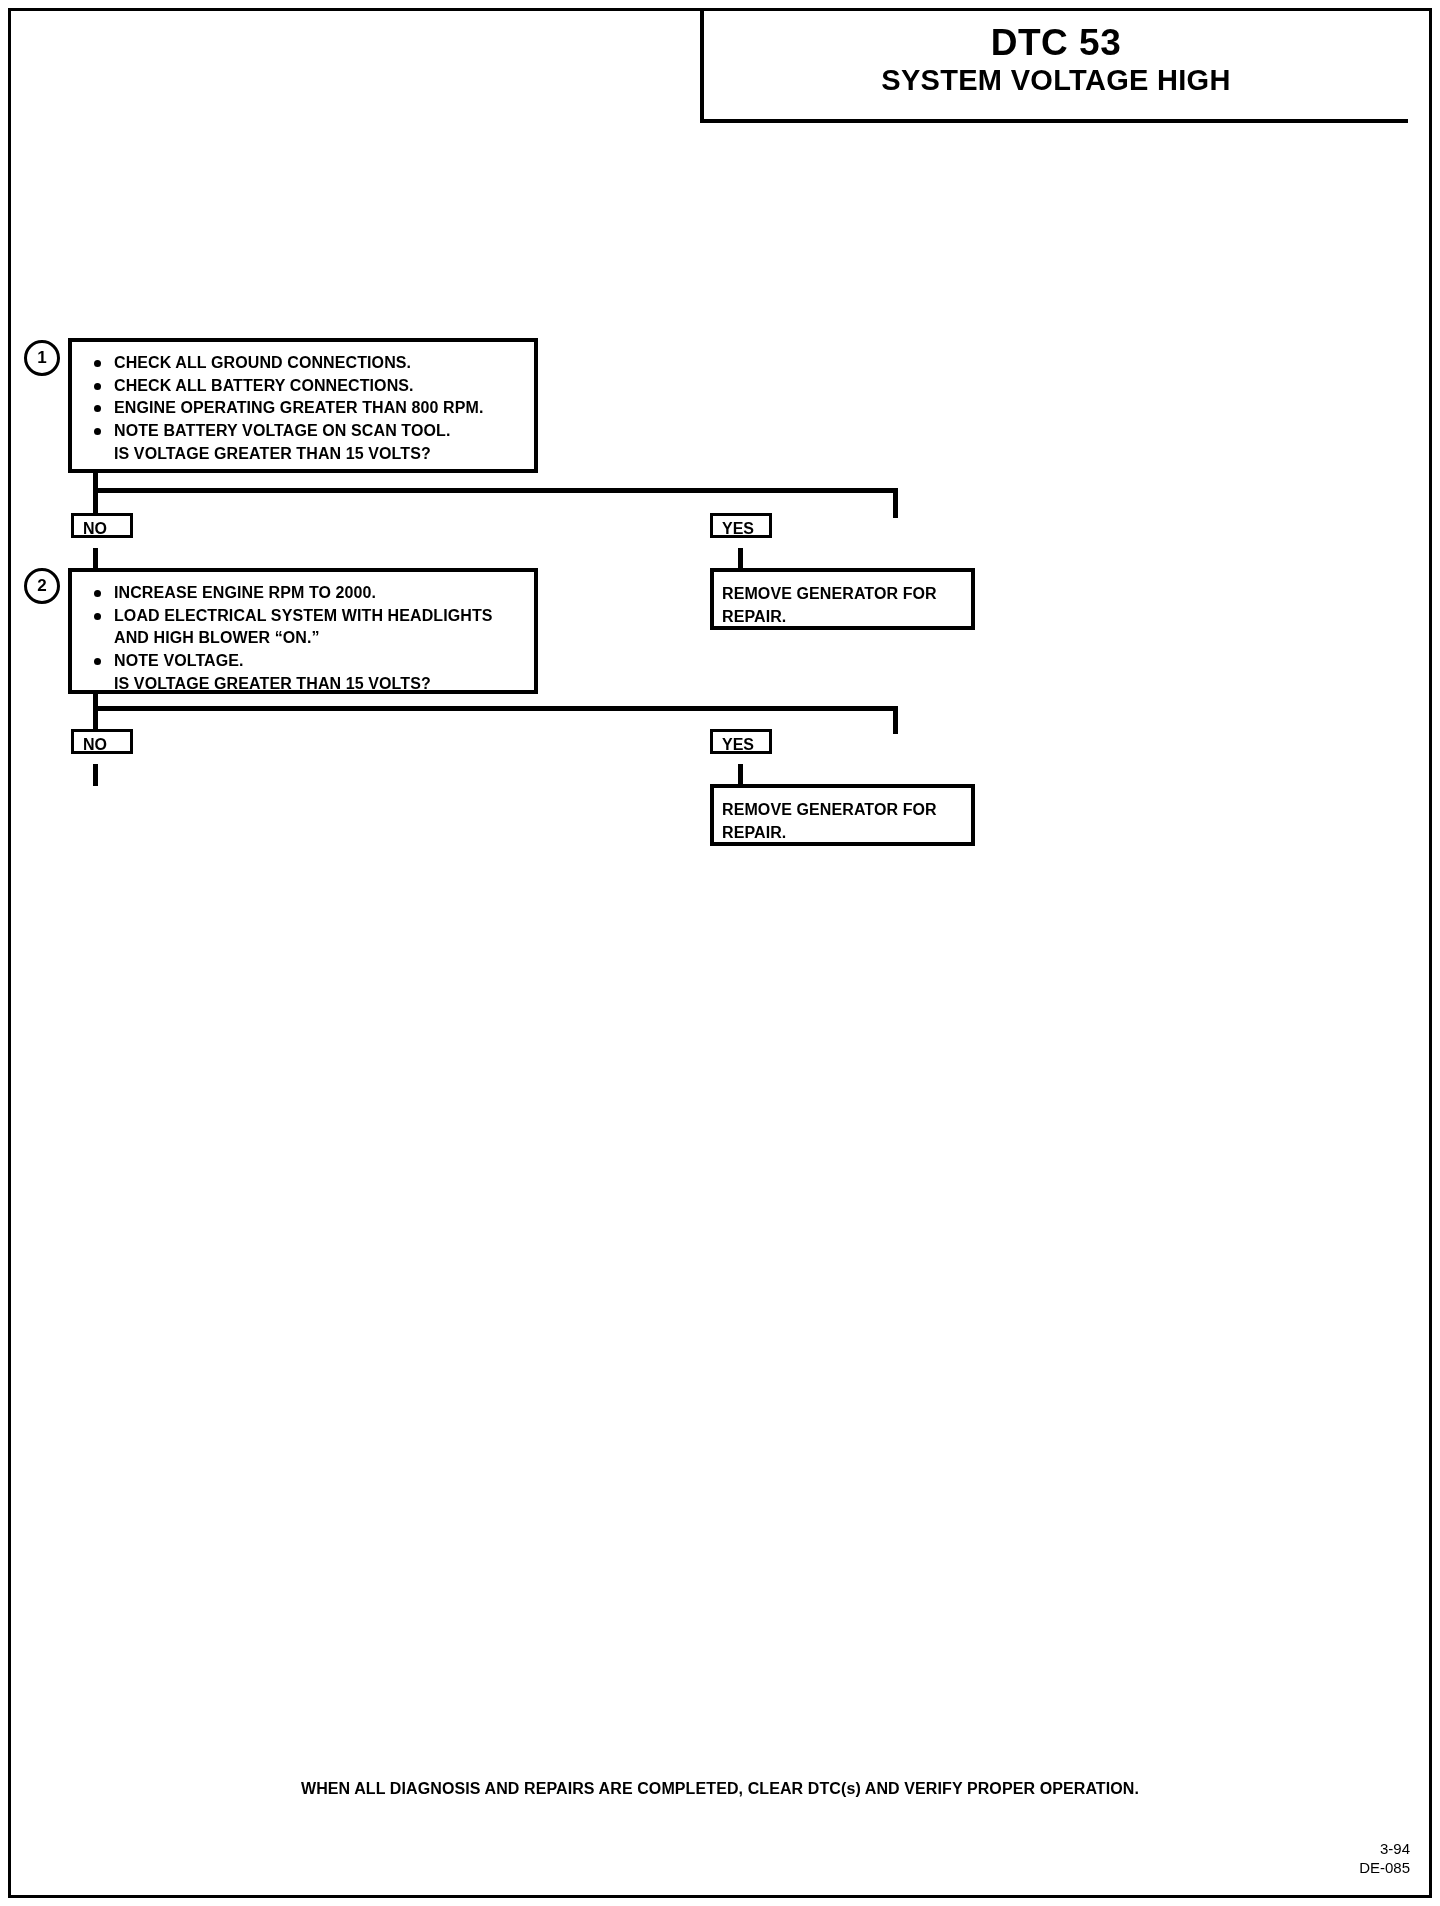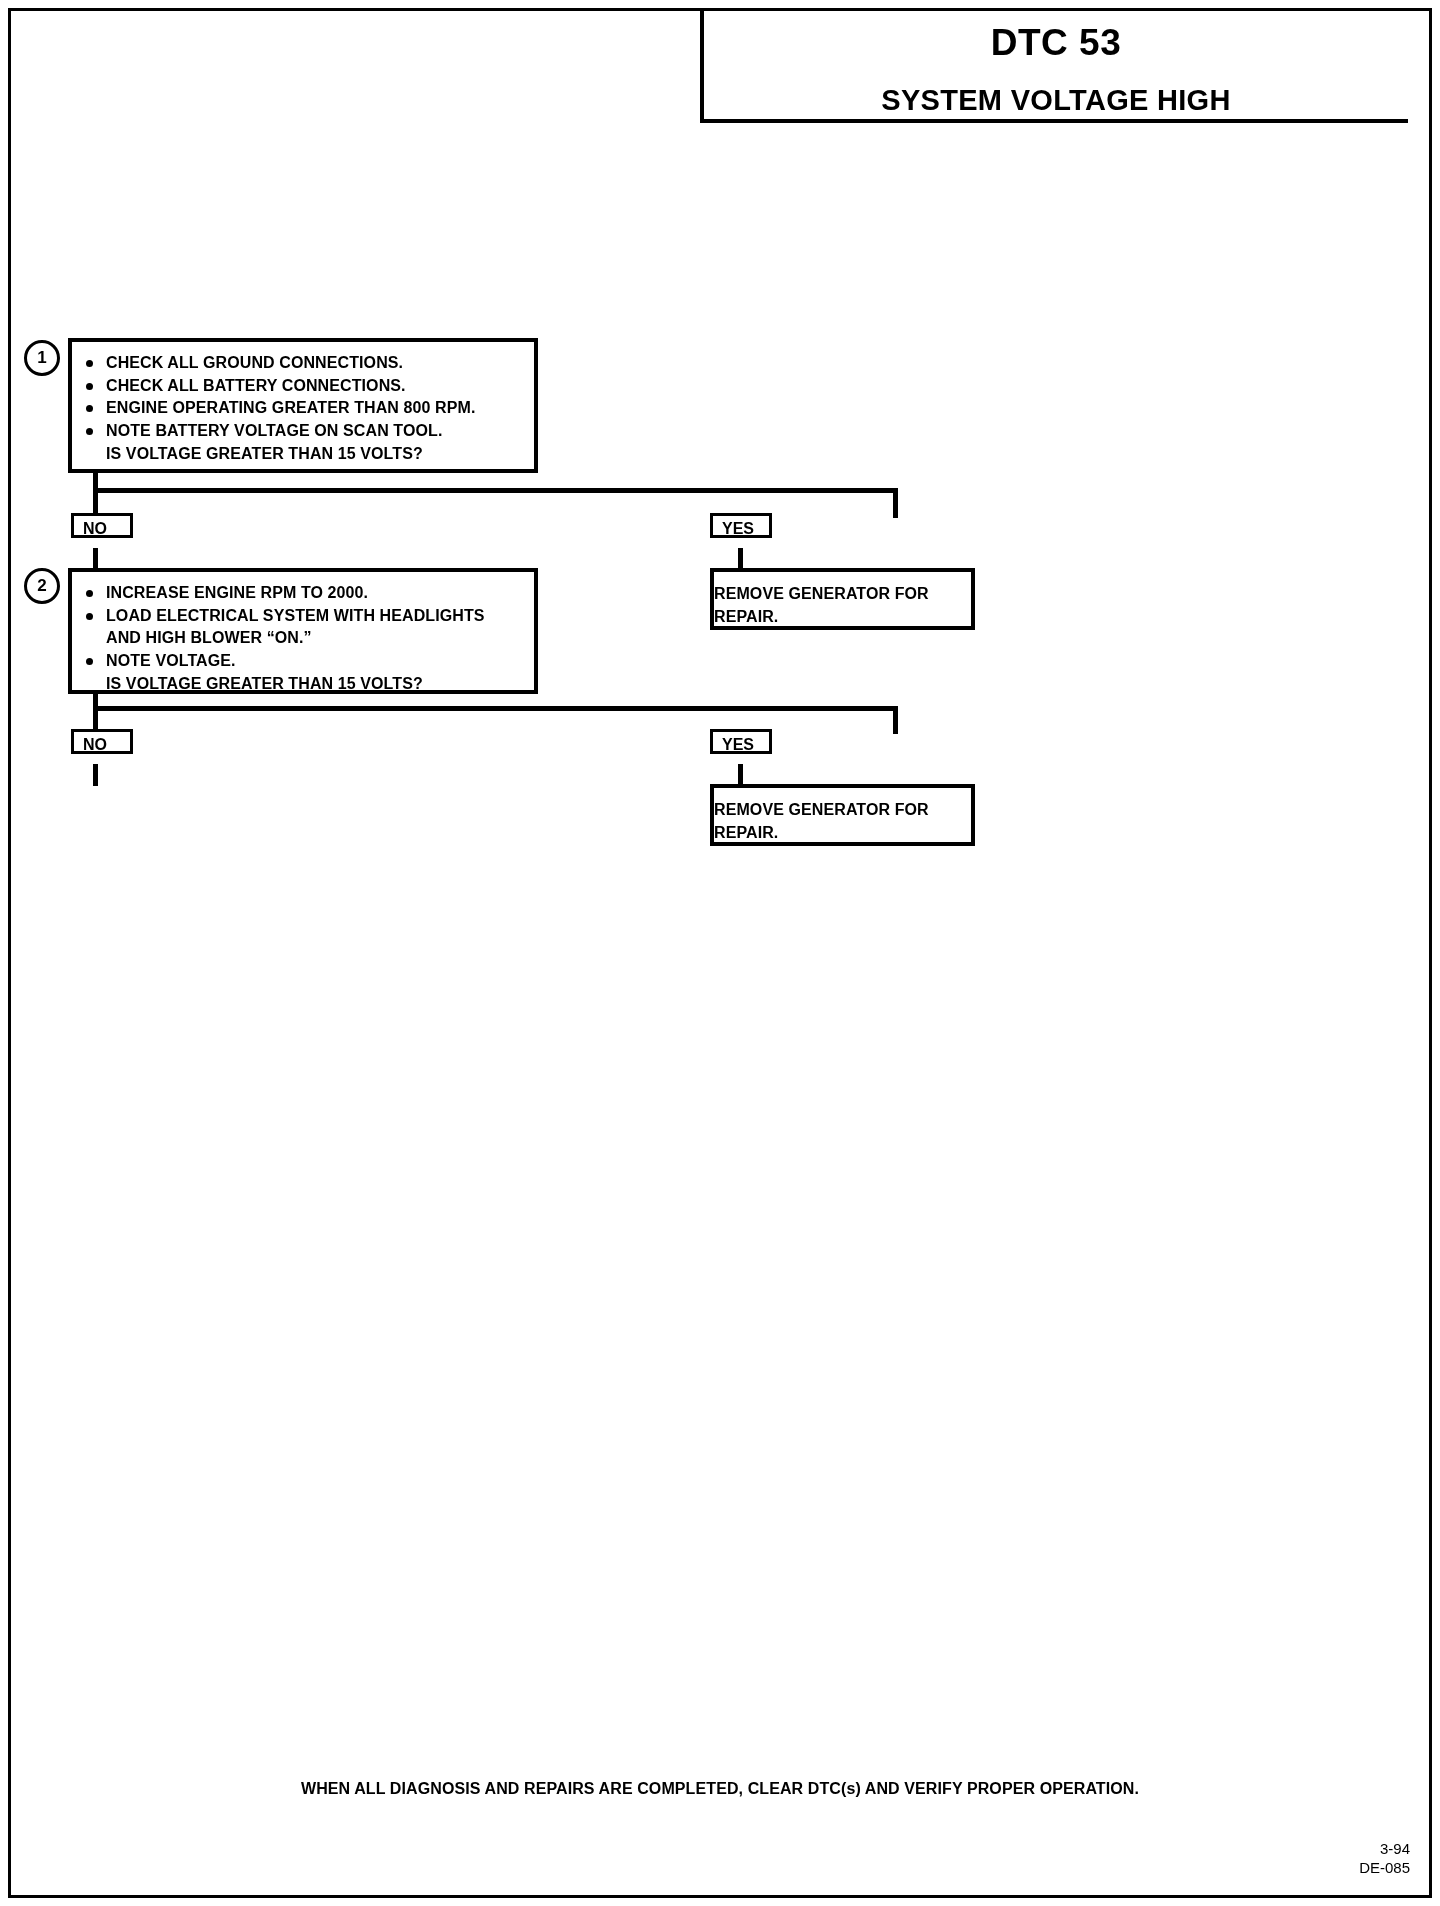--- a/index.html
+++ b/index.html
@@ -48,32 +48,32 @@
     font-size: 37px;
     font-weight: bold;
     letter-spacing: 0.5px;
     line-height: 1.05;
   }
   .header-sub {
     font-size: 29px;
     font-weight: bold;
     letter-spacing: 0.3px;
     line-height: 1.2;
-    margin-top: 20px;
+    margin-top: 0;
   }
 
   
   .fbox {
     position: absolute;
     border: 4px solid #000;
     box-sizing: border-box;
     background: #fff;
   }
   .fbox-inner {
-    padding: 10px 12px 8px 0;
+    padding: 10px 12px 8px 8px;
   }
 
   ul.bullets {
     list-style: none;
     margin: 0;
     padding: 0;
   }
   ul.bullets > li {
     position: relative;
     padding-left: 34px;

